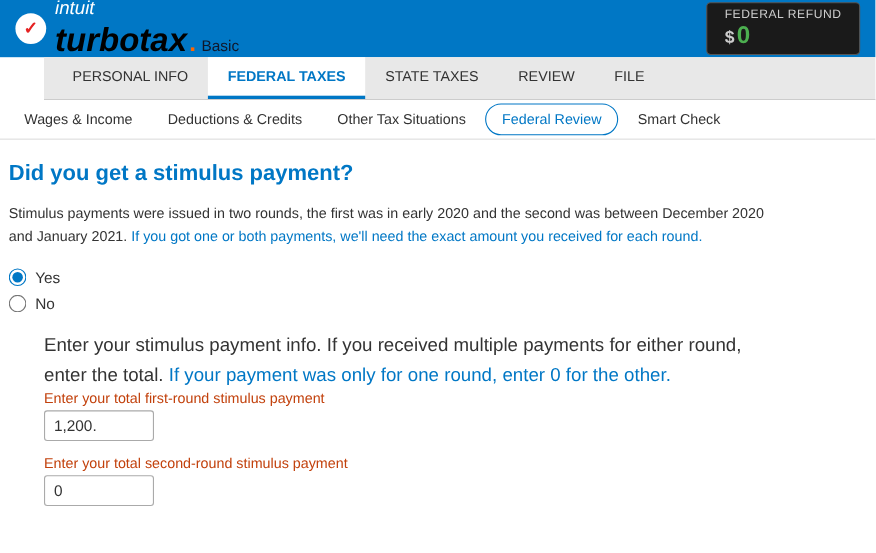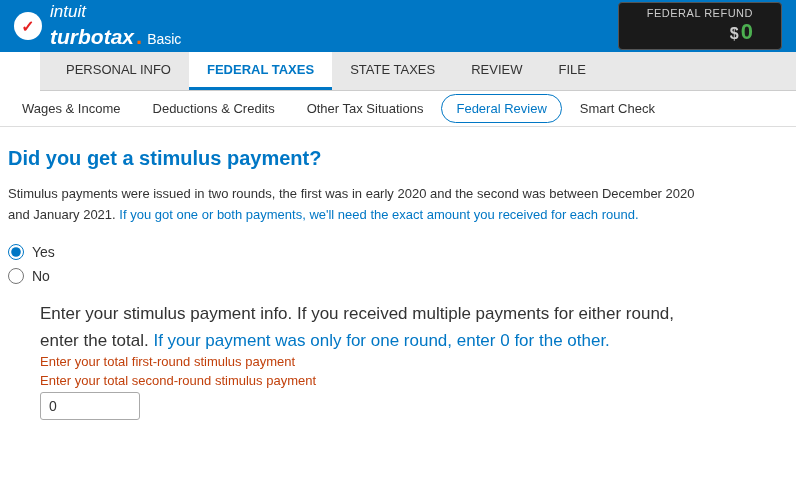--- a/index.html
+++ b/index.html
@@ -28,22 +28,22 @@
       align-items: center;
       justify-content: center;
       color: #E52222;
       font-size: 16px;
       font-weight: bold;
     }
     .refund-box {
       background: #1a1a1a;
       border: 1px solid #555;
       border-radius: 4px;
-      padding: 4px 28px;
-      text-align: right;
+      padding: 4px 16px;
+      text-align: left;
       min-width: 130px;
     }
     .refund-label {
       color: #ccc;
       font-size: 11px;
       text-transform: uppercase;
       letter-spacing: 0.5px;
     }
     .refund-amount {
       color: #4CAF50;
@@ -169,23 +169,23 @@
   </style>
 </head>
 <body>
 
 <div class="header">
   <div class="logo-area">
     <div class="logo-checkmark">✓</div>
     <div>
       <span style="color:#fff; font-size:17px; display:block; line-height:1; margin-bottom:4px; font-style:italic;">intuit</span>
       <span style="display:flex; align-items:baseline; gap:2px;">
-        <span style="color:#ffffff; font-size:21px; font-weight:900; font-style:italic;">turbotax</span>
+        <span style="color:#000000; font-size:30px; font-weight:900; font-style:italic;">turbotax</span>
           <span style="color:#FF6600; font-size:22px; font-weight:900;">.</span>
-        <span style="color:#ffffff; font-size:14px; font-weight:normal; margin-left:3px;">Basic</span>
+        <span style="color:#0f172a; font-size:14px; font-weight:normal; margin-left:3px;">Basic</span>
       </span>
     </div>
   </div>
   <div class="refund-box">
     <div class="refund-label">Federal Refund</div>
     <div class="refund-amount">
       <span class="refund-dollar">$</span><span>0</span>
     </div>
   </div>
 </div>
@@ -223,17 +223,18 @@
       <span>No</span>
     </label>
   </div>
 
   <div class="stimulus-detail">
     <div class="detail-text">
       <span>Enter your stimulus payment info. If you received multiple payments for either round, enter the total.</span><span class="highlight"> If your payment was only for one round, enter 0 for the other.</span>
     </div>
 
     <div class="field-label">Enter your total first-round stimulus payment</div>
+    <input type="text" class="text-input" value="1,200." style="">
 
     <div class="field-label">Enter your total second-round stimulus payment</div>
     <input type="text" class="text-input" value="0" style="">
   </div>
 </div>
 
 </body></html>

